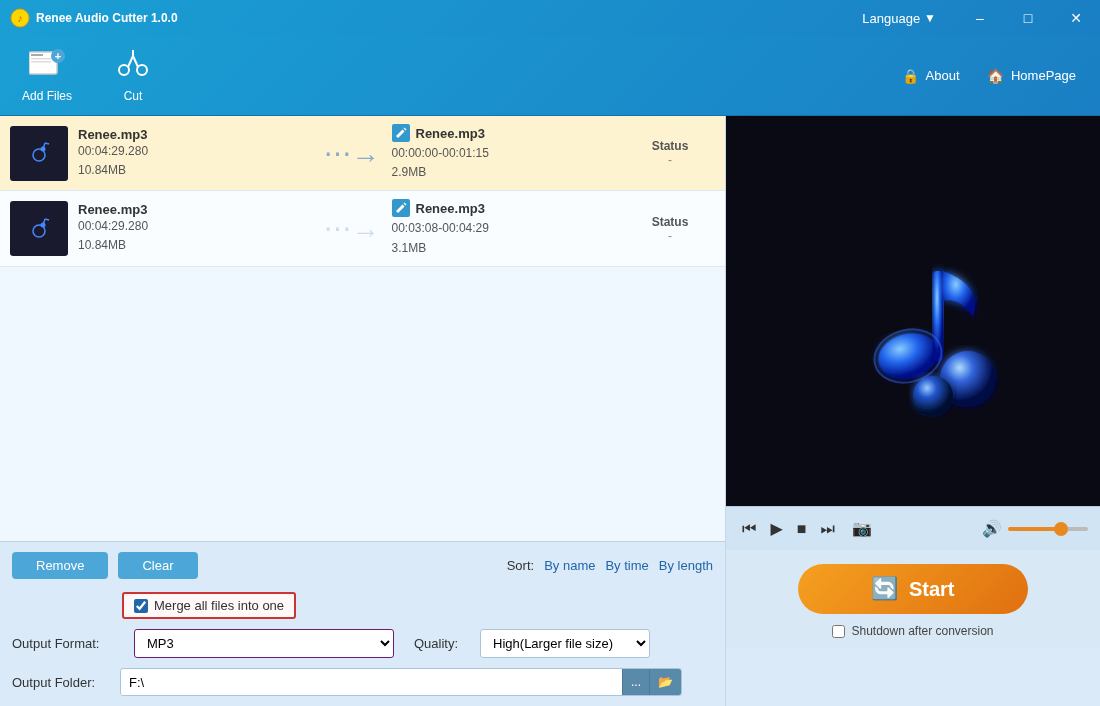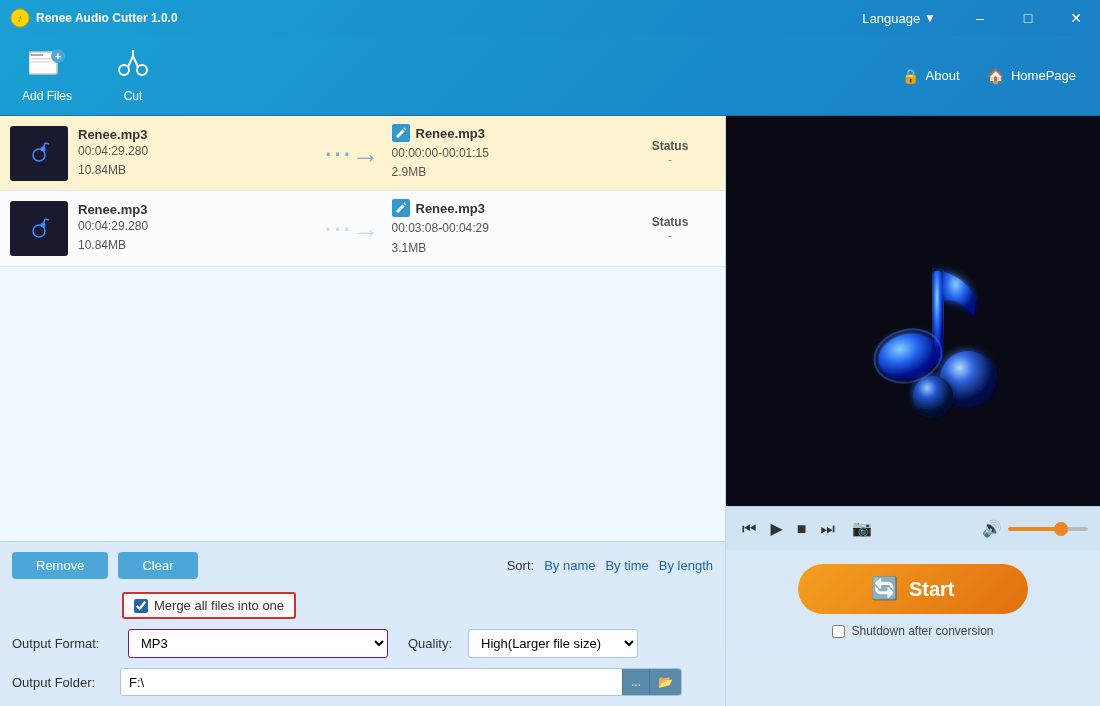--- a/index.html
+++ b/index.html
@@ -207,21 +207,21 @@
     }
     .merge-checkbox { width: 14px; height: 14px; cursor: pointer; accent-color: #2266aa; }
     .merge-label { font-size: 13px; color: #333; }
 
     .format-row {
       display: flex;
       align-items: center;
       gap: 20px;
       margin-bottom: 10px;
     }
-    .form-group { display: flex; align-items: center; gap: 16px; }
+    .form-group { display: flex; align-items: center; gap: 22px; }
     .form-label { font-size: 13px; color: #333; min-width: 100px; }
     .form-select {
       width: 260px;
       padding: 5px 8px;
       border: 1px solid #701a75;
       border-radius: 3px;
       background: white;
       font-size: 13px;
       cursor: pointer;
     }

